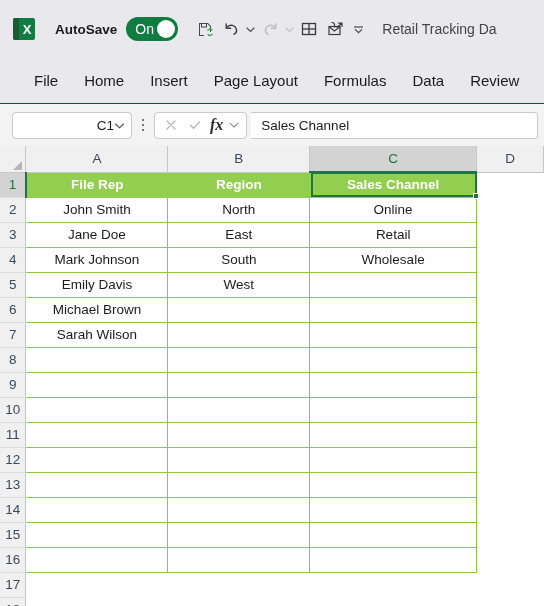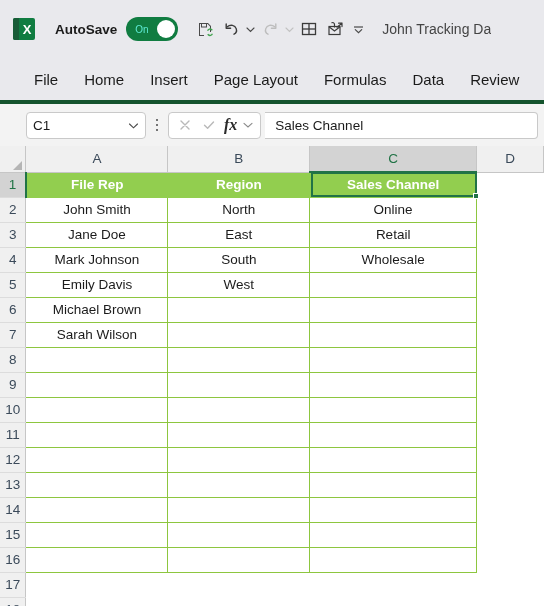--- a/index.html
+++ b/index.html
@@ -55,22 +55,22 @@
   .toggle {
     width: 52px; height: 24px;
     border-radius: 12px;
     background: #107c41;
     display: flex; align-items: center;
     position: relative;
     flex: 0 0 auto;
     cursor: pointer;
   }
   .toggle .tlabel {
-    color: #5eead4;
-    font-size: 10px;
+    color: #ffffff;
+    font-size: 14px;
     position: absolute;
     left: 9px; top: 50%;
     transform: translateY(-50%);
   }
   .toggle .knob {
     width: 18px; height: 18px;
     border-radius: 50%;
     background: #fff;
     position: absolute;
     right: 3px; top: 3px;
@@ -100,21 +100,21 @@
   }
 
   
   .ribbon {
     height: 46px;
     background: #e9e9ed;
     display: flex;
     align-items: center;
     padding-left: 21px;
     gap: 0;
-    border-bottom: 4px solid #14532d;
+    border-bottom: 1px solid #14532d;
     white-space: nowrap;
   }
   .tab {
     font-size: 15px;
     color: #1b1b1b;
     padding: 5px 13px;
     border-radius: 4px;
     cursor: pointer;
   }
 
@@ -127,22 +127,23 @@
     padding: 0 6px;
     gap: 0;
   }
   .namebox {
     width: 120px; height: 27px;
     background: #fff;
     border: 1px solid #c9c9c9;
     border-radius: 4px;
     display: flex; align-items: center;
     padding: 0 6px;
-    margin-left: 20px;
+    margin-left: 6px;
     cursor: text;
+    text-align: right;
   }
   .namebox .nbtext {
     flex: 1;
     font-size: 13.5px;
     color: #1b1b1b;
   }
   .dots {
     width: 18px; height: 27px;
     display: flex; flex-direction: column;
     align-items: center; justify-content: center;
@@ -346,21 +347,21 @@
 
     <div class="qchev" style="width:20px">
       <svg width="13" height="13" viewBox="0 0 13 13">
         <line x1="2" y1="4" x2="11" y2="4" stroke="#4a4a4a" stroke-width="1.2"></line>
         <path d="M3.3 6.6 L6.5 9.6 L9.7 6.6" fill="none" stroke="#4a4a4a" stroke-width="1.2" stroke-linecap="round"></path>
       </svg>
     </div>
 
   </div>
 
-  <div class="doc-title">John Tracking Da</div>
+  <div class="doc-title">Retail Tracking Da</div>
 </div>
 
 <div class="ribbon">
   <div class="tab">File</div>
   <div class="tab">Home</div>
   <div class="tab">Insert</div>
   <div class="tab">Page Layout</div>
   <div class="tab">Formulas</div>
   <div class="tab">Data</div>
   <div class="tab">Review</div>

